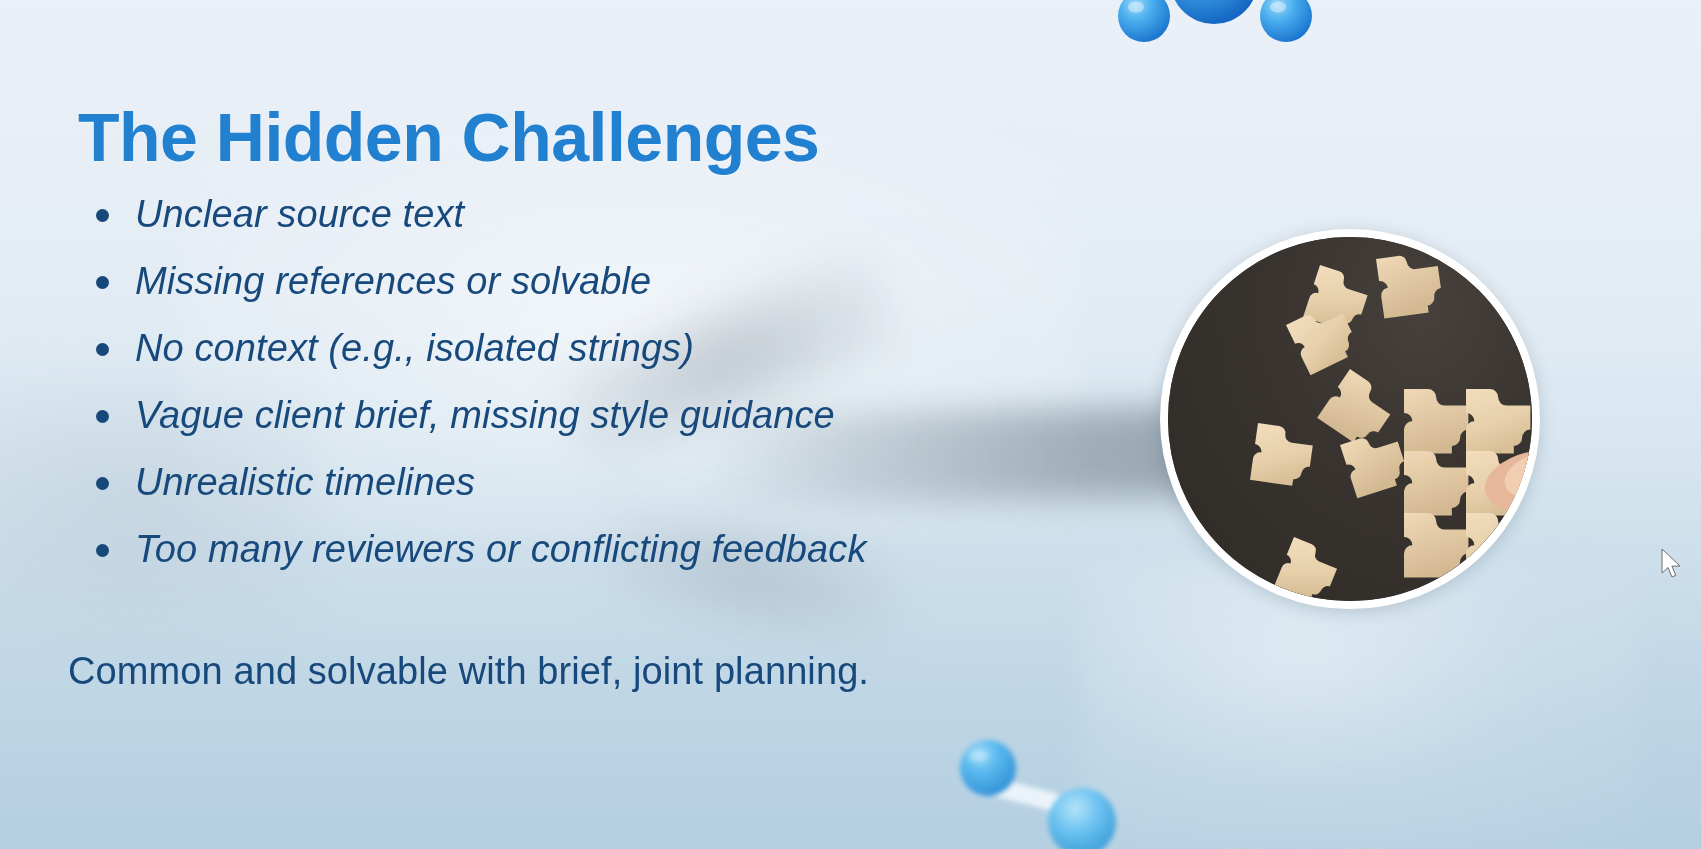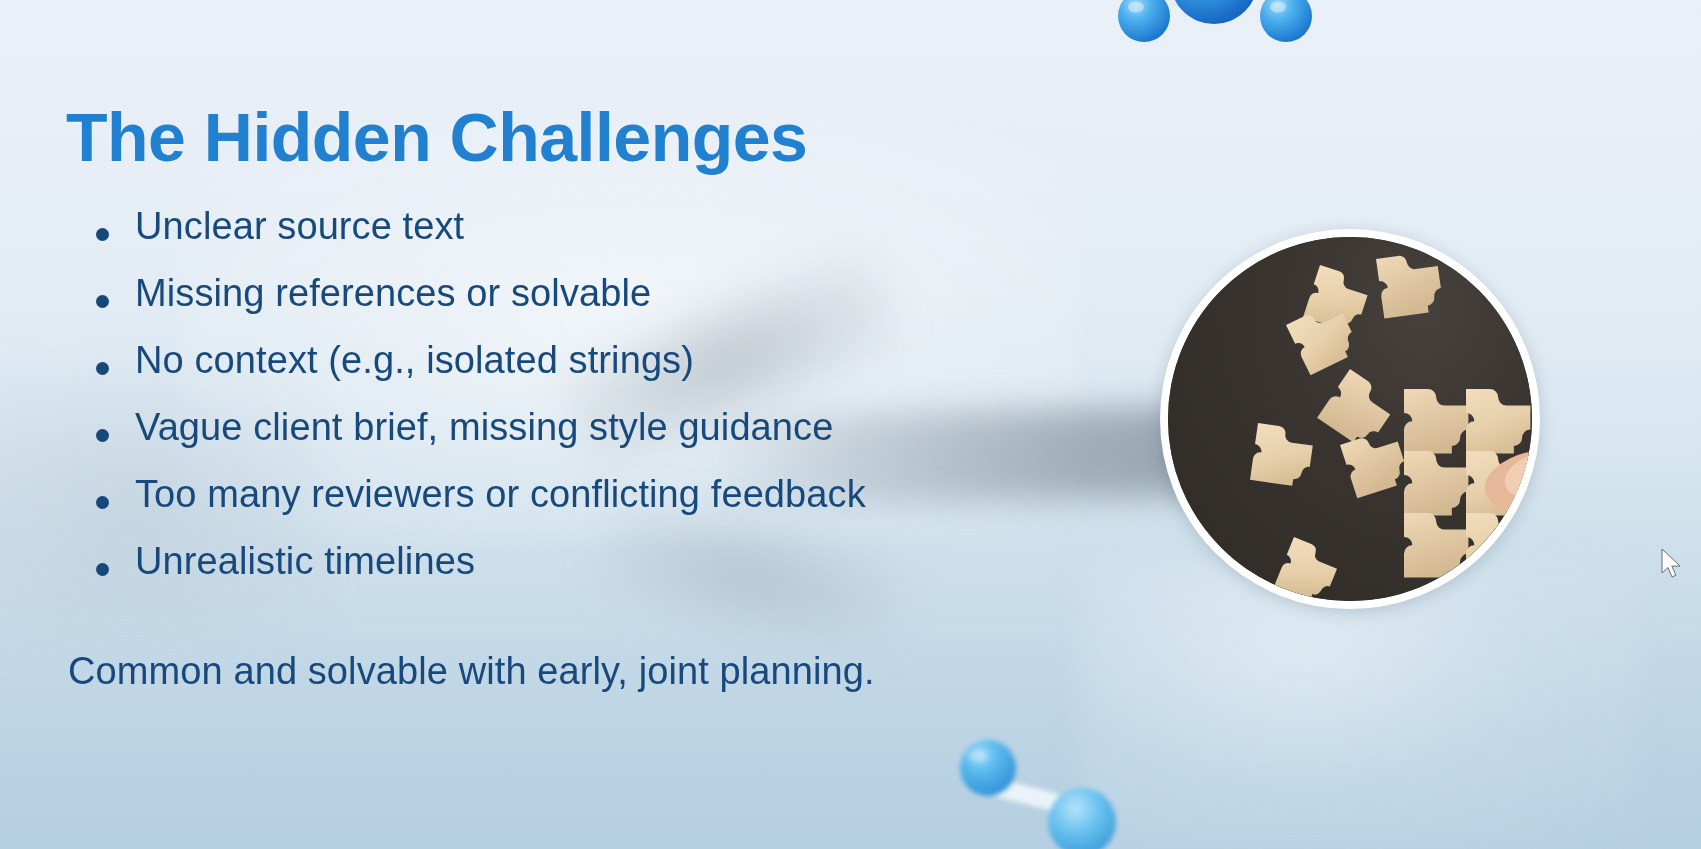--- a/index.html
+++ b/index.html
@@ -128,43 +128,44 @@
     top: 724px;
     width: 200px;
     height: 130px;
     filter: blur(2.5px);
     opacity: .92;
   }
 
   
   .title {
     position: absolute;
-    left: 66px;
+    left: 78px;
     top: 52px;
     font-size: 68px;
     font-weight: 700;
     letter-spacing: -0.5px;
     color: #2180cf;
     text-shadow: 0 1px 2px rgba(255,255,255,0.55);
     white-space: nowrap;
   }
 
   
   .bullets {
     position: absolute;
     left: 96px;
     top: 192px;
     list-style: none;
     margin: 0;
     padding: 0;
   }
   .bullet-row {
     display: flex;
-    align-items: center;
+    align-items: flex-start;
     height: 67px;
+    font-style: italic;
   }
   .bullet-dot {
     width: 13px;
     height: 13px;
     border-radius: 50%;
     background: #17487a;
     margin-top: 17px;
     margin-right: 26px;
     flex: 0 0 auto;
   }
@@ -293,29 +294,29 @@
     <li class="bullet-row">
       <span class="bullet-dot"></span>
       <span class="bullet-text">No context (e.g., isolated strings)</span>
     </li>
     <li class="bullet-row">
       <span class="bullet-dot"></span>
       <span class="bullet-text">Vague client brief, missing style guidance</span>
     </li>
     <li class="bullet-row">
       <span class="bullet-dot"></span>
+      <span class="bullet-text">Unrealistic timelines</span>
+    </li>
+    <li class="bullet-row">
+      <span class="bullet-dot"></span>
       <span class="bullet-text">Too many reviewers or conflicting feedback</span>
     </li>
-    <li class="bullet-row">
-      <span class="bullet-dot"></span>
-      <span class="bullet-text">Unrealistic timelines</span>
-    </li>
   </ul>
 
-  <div class="closing">Common and solvable with early, joint planning.</div>
+  <div class="closing">Common and solvable with brief, joint planning.</div>
 
   <div class="photo-circle">
     <div class="photo-inner">
 
       <svg viewBox="0 0 380 380" width="380" height="380" style="position:absolute;left:0;top:0">
         <defs>
           <linearGradient id="wood" x1="0" y1="0" x2="0.4" y2="1">
             <stop offset="0%" stop-color="#f2ddbc"></stop>
             <stop offset="60%" stop-color="#e7d0ab"></stop>
             <stop offset="100%" stop-color="#d8bf97"></stop>

